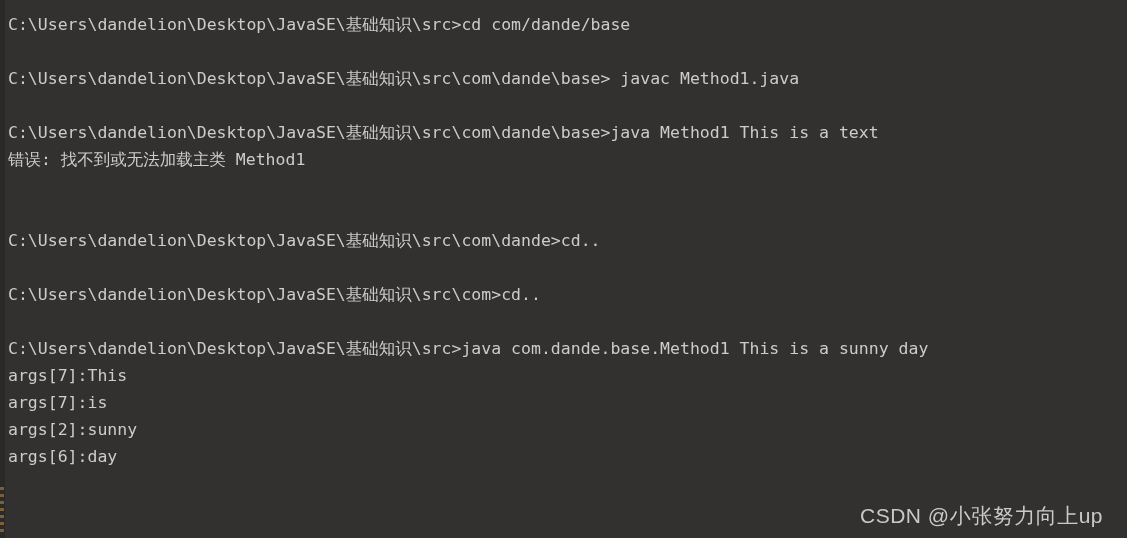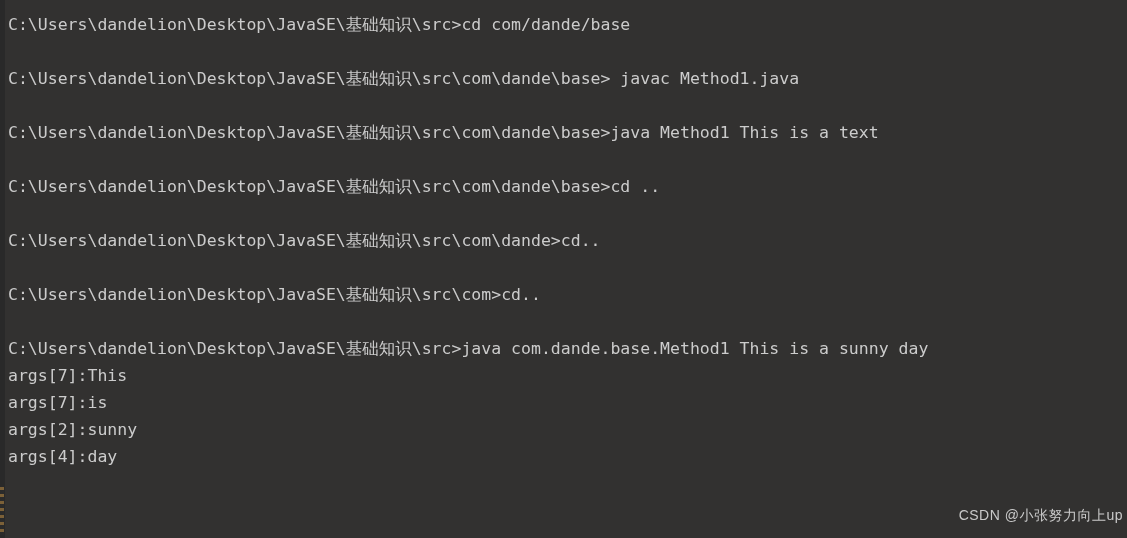--- a/index.html
+++ b/index.html
@@ -54,52 +54,52 @@
   .line {
     white-space: pre;
     height: 27px;
     letter-spacing: 0px;
   }
   .line.blank {
     color: transparent;
   }
   .watermark {
     position: absolute;
-    right: 4px;
+    right: 24px;
     bottom: 9px;
     font-family: "Liberation Sans", sans-serif;
-    font-size: 14px;
+    font-size: 21px;
     color: #c9c9c9;
     letter-spacing: .5px;
     white-space: pre;
   }
 </style>
 </head>
 <body>
 
 <div id="terminal">
 
   <div id="left-gutter"></div>
   <div id="edge-artifact"></div>
 
   <div id="screen">
     <div class="line">C:\Users\dandelion\Desktop\JavaSE\基础知识\src&gt;cd com/dande/base</div>
     <div class="line blank"></div>
     <div class="line">C:\Users\dandelion\Desktop\JavaSE\基础知识\src\com\dande\base&gt; javac Method1.java</div>
     <div class="line blank"></div>
     <div class="line">C:\Users\dandelion\Desktop\JavaSE\基础知识\src\com\dande\base&gt;java Method1 This is a text</div>
+    <div class="line">错误: 找不到或无法加载主类 Method1</div>
     <div class="line blank"></div>
-    <div class="line">C:\Users\dandelion\Desktop\JavaSE\基础知识\src\com\dande\base&gt;cd ..</div>
     <div class="line blank"></div>
     <div class="line">C:\Users\dandelion\Desktop\JavaSE\基础知识\src\com\dande&gt;cd..</div>
     <div class="line blank"></div>
     <div class="line">C:\Users\dandelion\Desktop\JavaSE\基础知识\src\com&gt;cd..</div>
     <div class="line blank"></div>
     <div class="line">C:\Users\dandelion\Desktop\JavaSE\基础知识\src&gt;java com.dande.base.Method1 This is a sunny day</div>
     <div class="line">args[7]:This</div>
     <div class="line">args[7]:is</div>
     <div class="line">args[2]:sunny</div>
-    <div class="line">args[4]:day</div>
+    <div class="line">args[6]:day</div>
   </div>
 
   <div class="watermark">CSDN @小张努力向上up</div>
 
 </div>
 
 </body></html>

